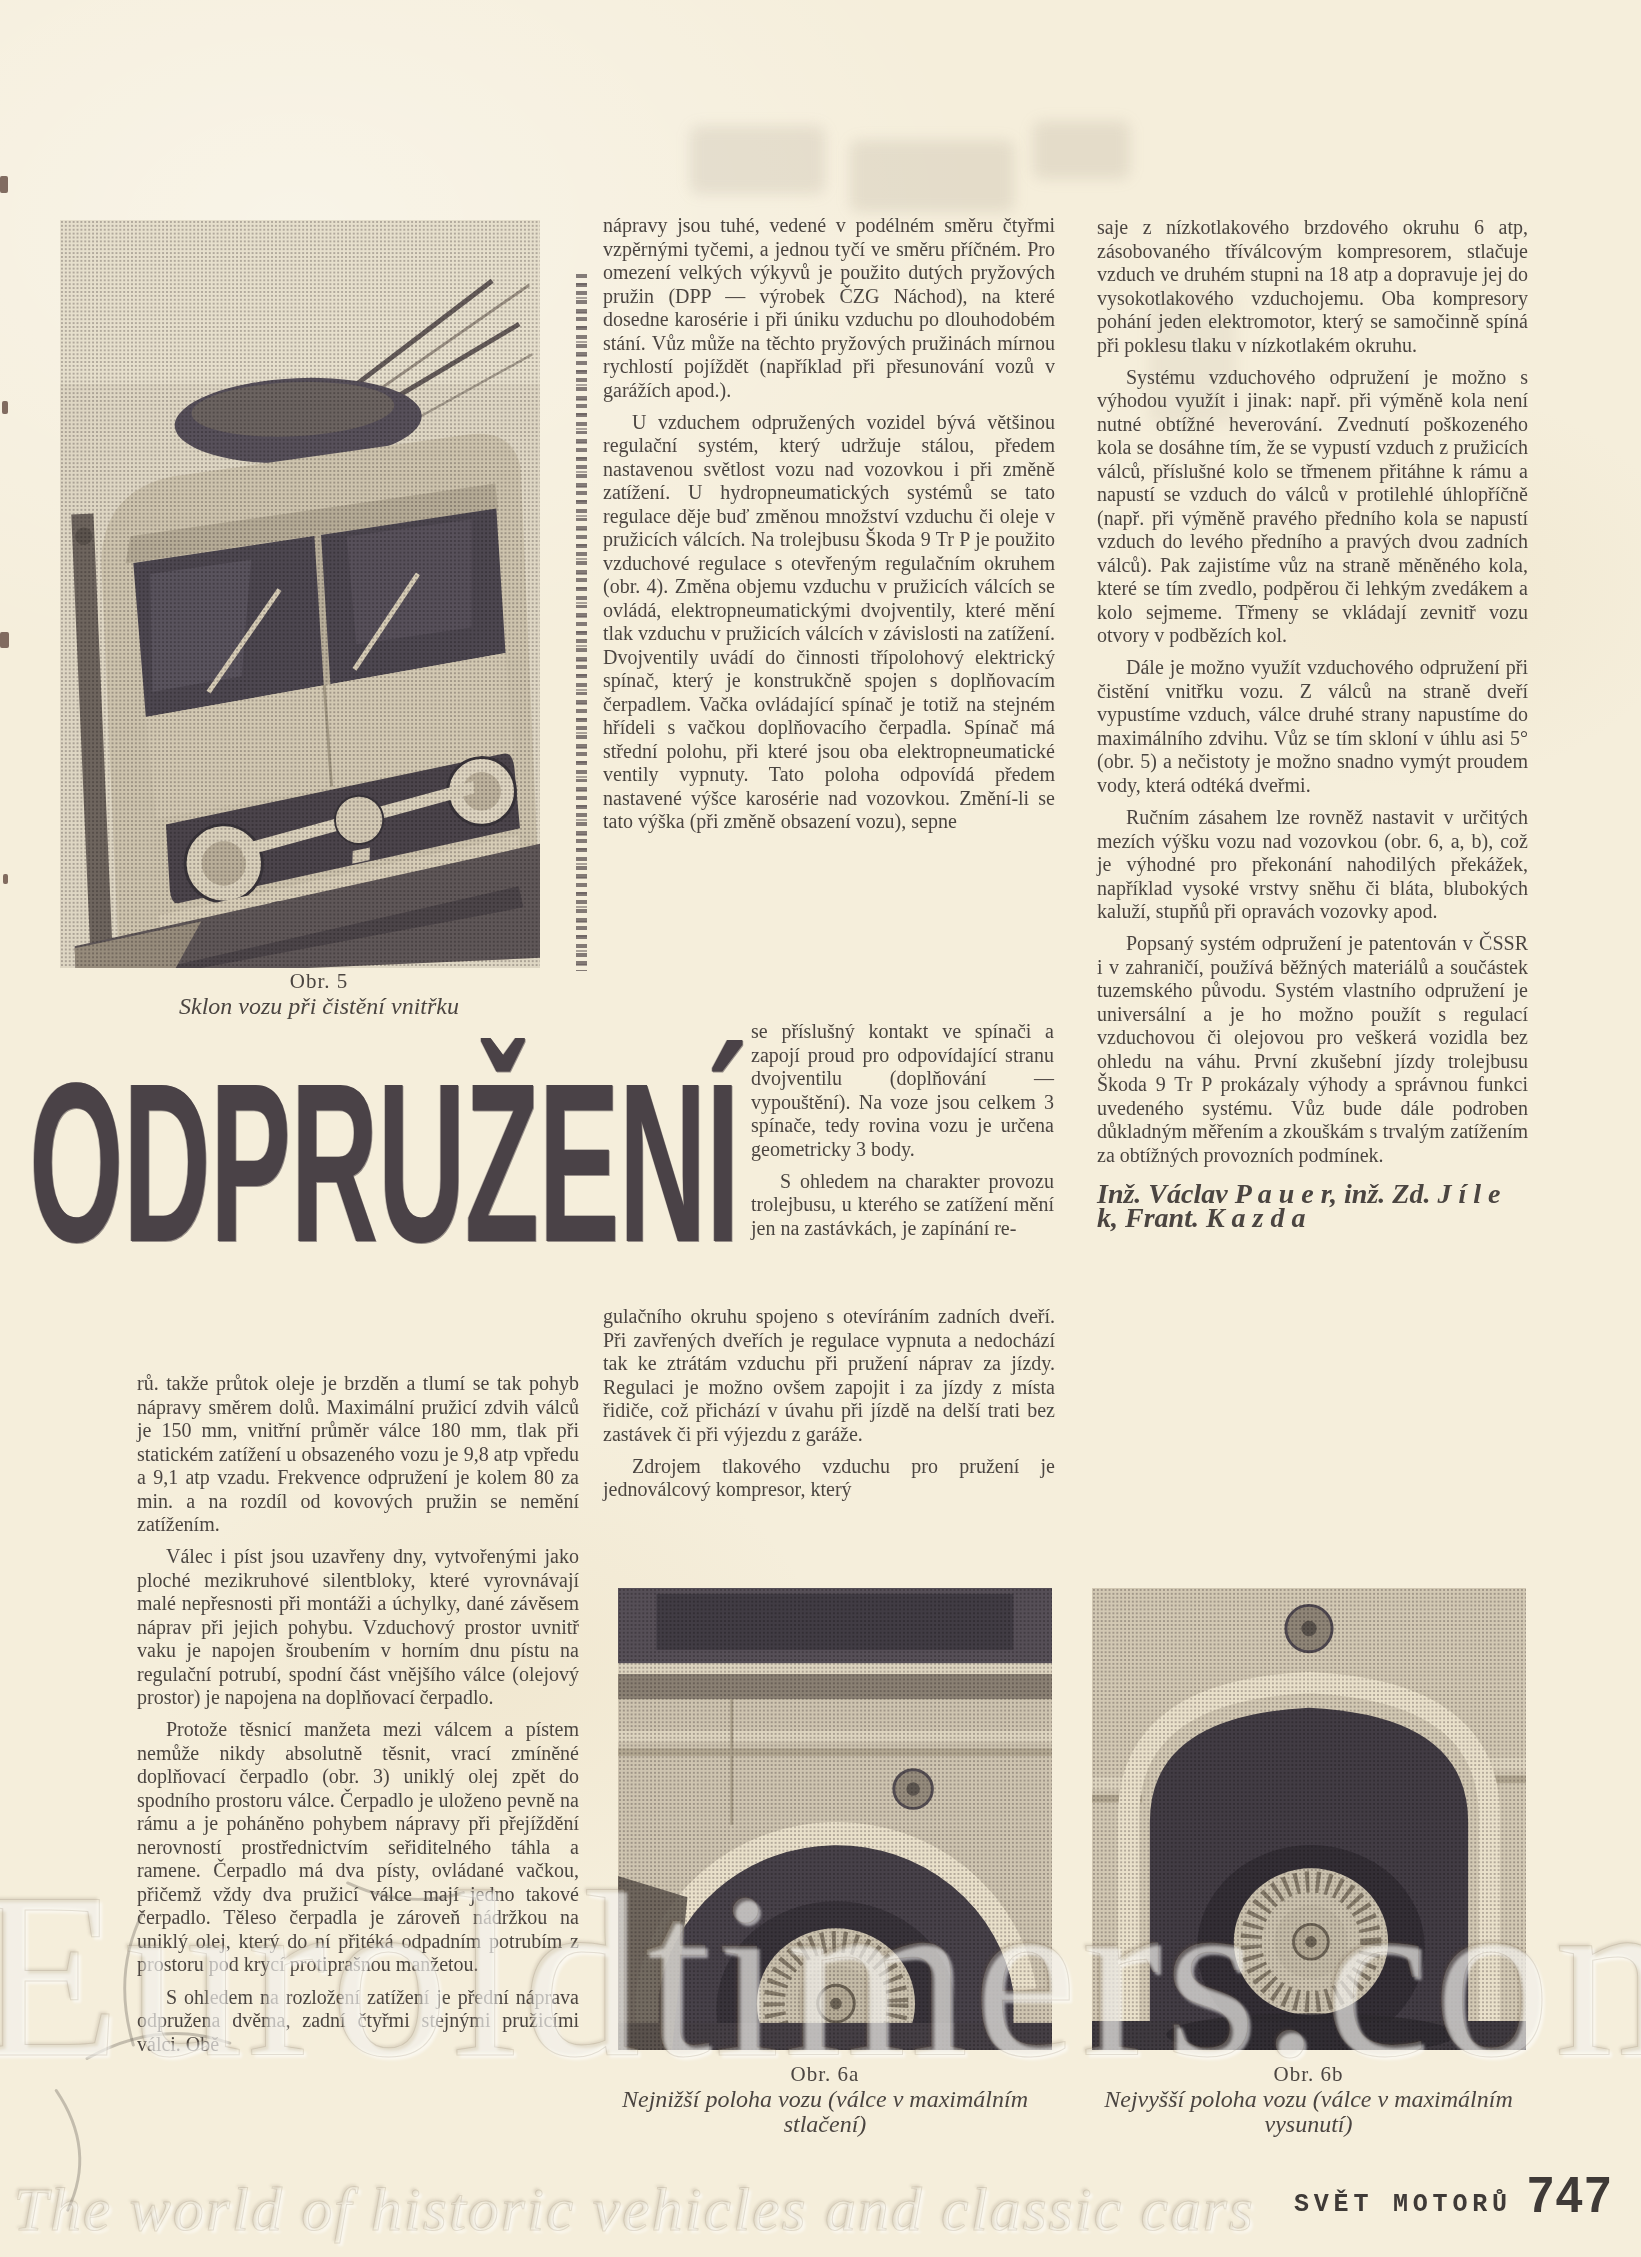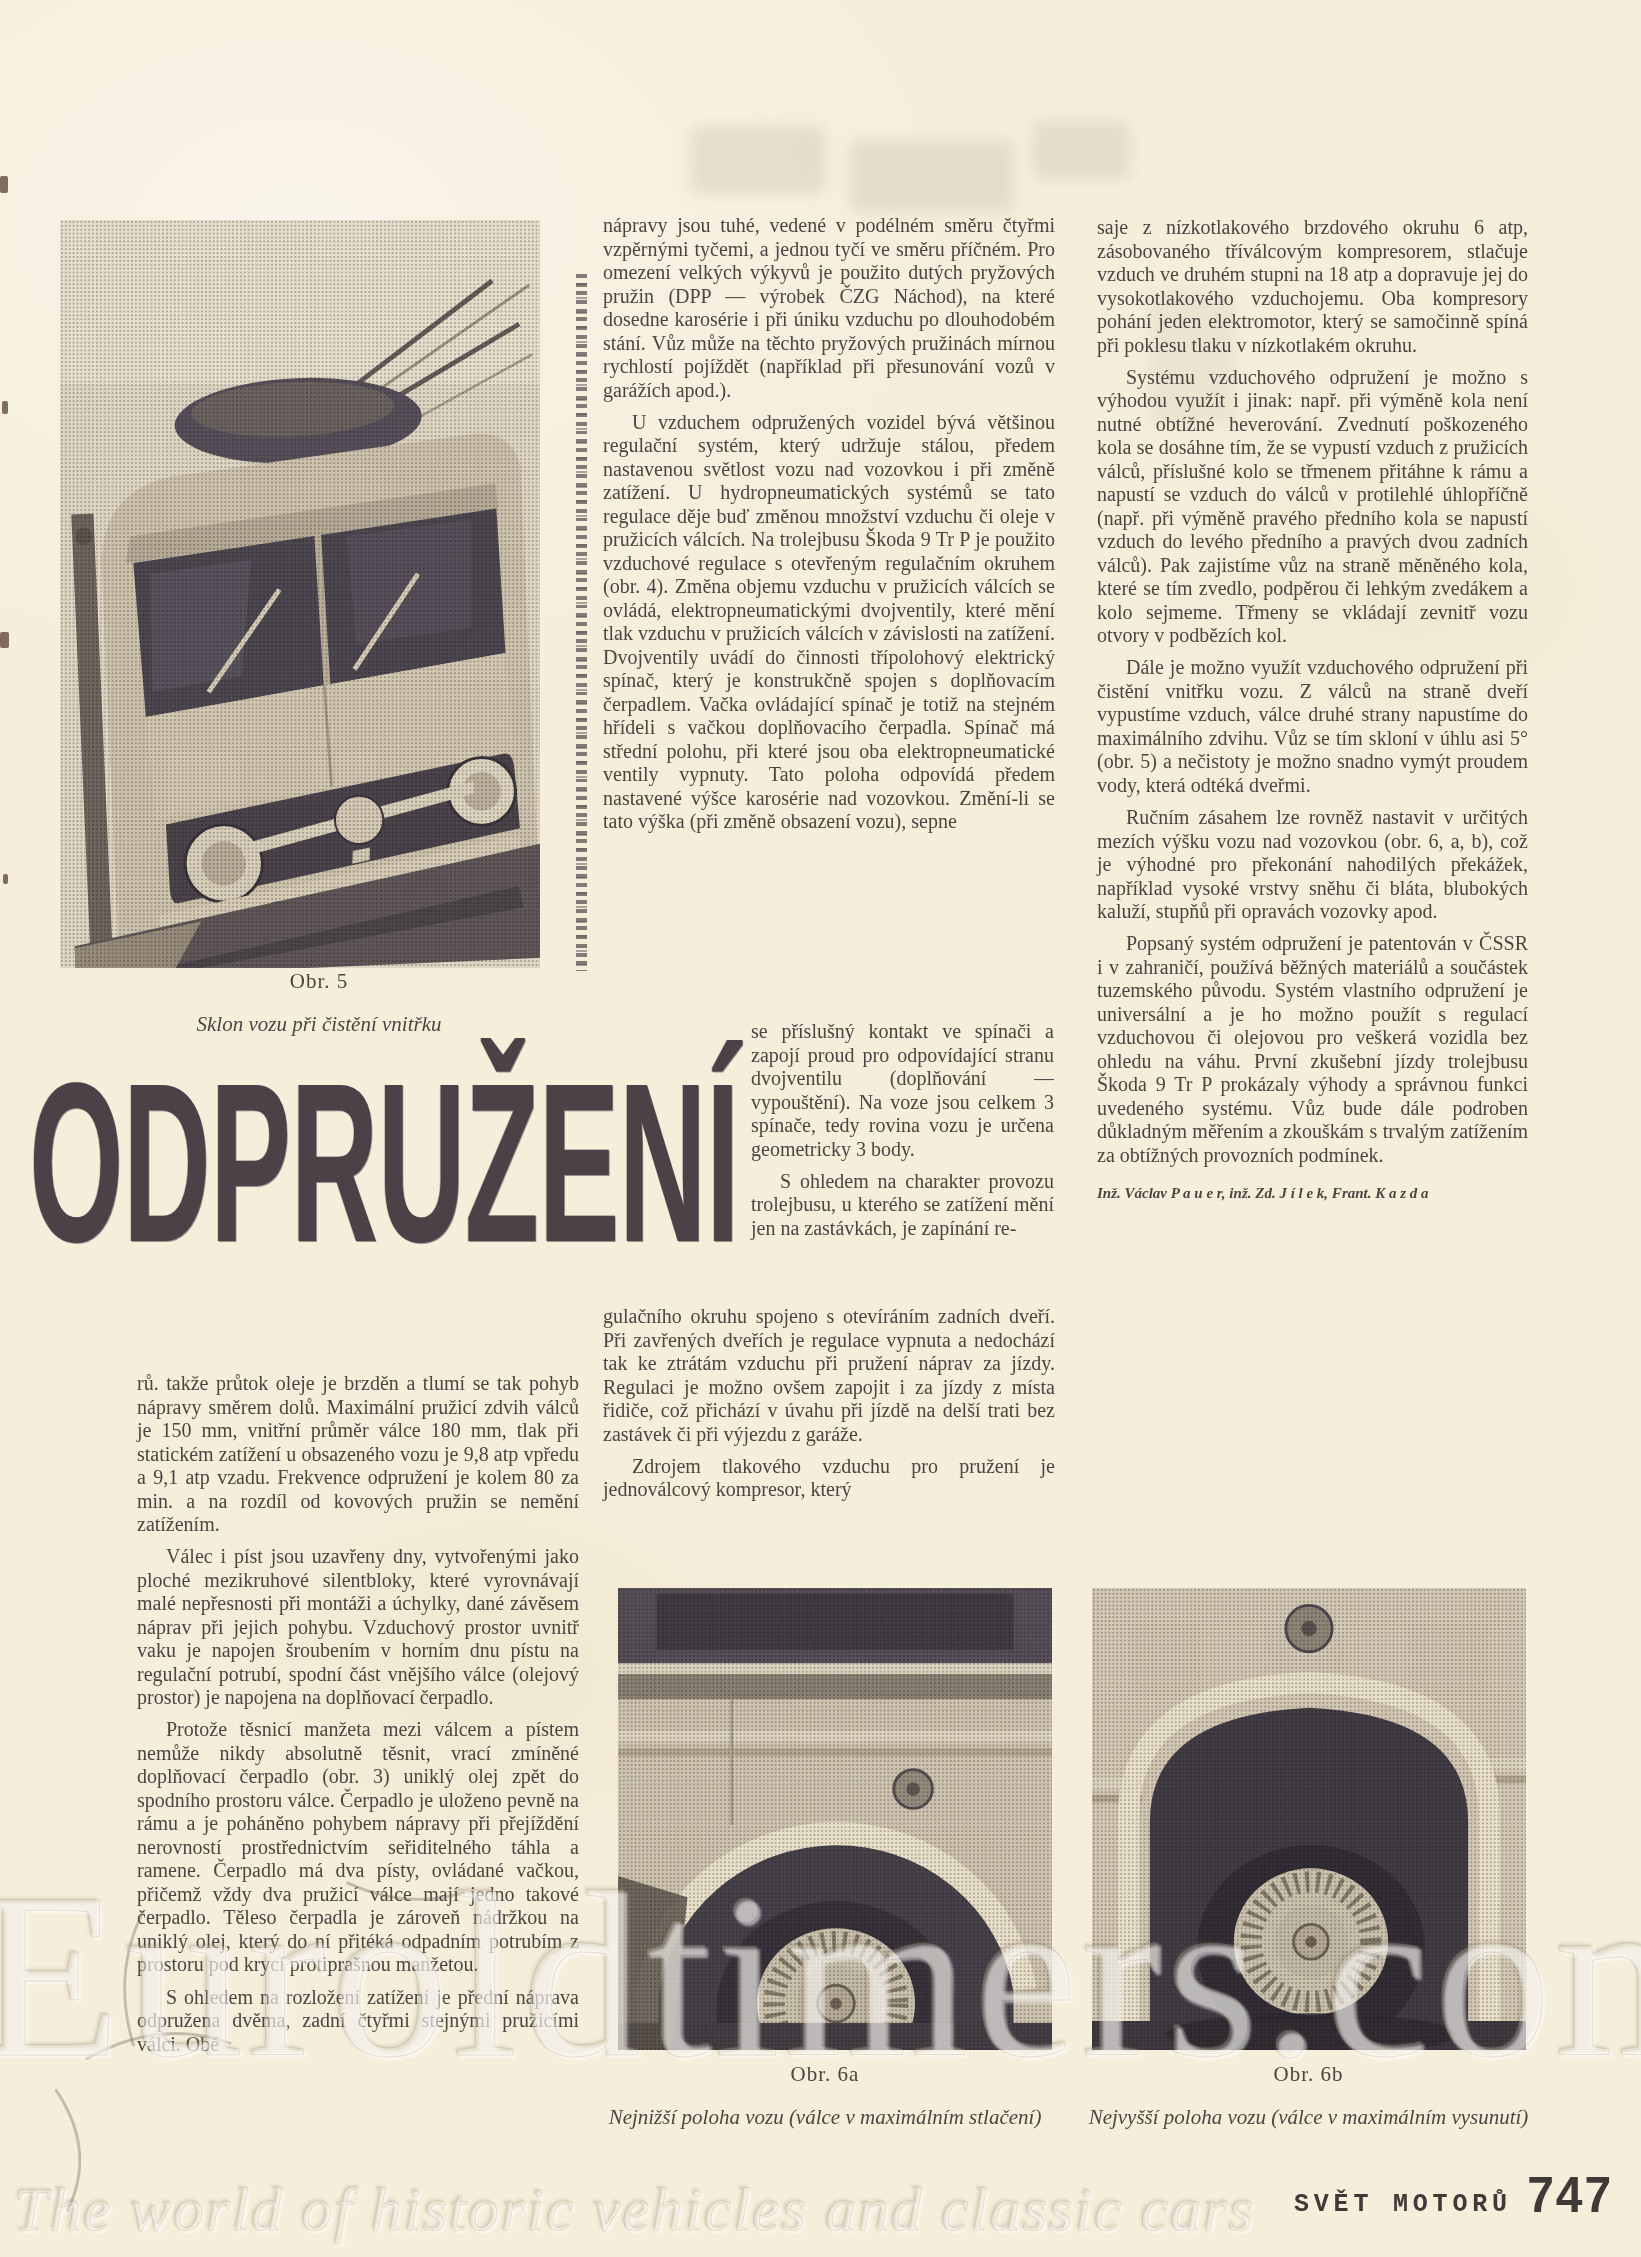--- a/index.html
+++ b/index.html
@@ -15,28 +15,28 @@
   .body-text{position:absolute;text-align:justify;font-size:20px;line-height:23.5px;color:#4b4541;}
   .body-text p{margin:0 0 8.7px 0;}
   .body-text p.ind{text-indent:29px;}
   .photo{position:absolute;overflow:hidden;background:#d8cfbc;}
   .photo svg{display:block;width:100%;height:100%;}
   .photo::after{content:"";position:absolute;inset:0;pointer-events:none;
     background-image:radial-gradient(rgba(60,50,56,0.30) 1px, rgba(60,50,56,0) 1.3px);
     background-size:3.9px 3.9px;mix-blend-mode:multiply;}
   .caption{position:absolute;text-align:center;color:#4b4541;}
   .caption .lbl{font-size:21px;letter-spacing:1px;}
-  .caption .txt{font-style:italic;font-size:21px;line-height:25px;margin-top:18px;}
+  .caption .txt{font-style:italic;font-size:24px;line-height:25px;margin-top:0;}
   #headline{position:absolute;left:29px;top:1049px;width:734px;height:217px;overflow:visible;}
   #headline span{display:inline-block;font-family:"Liberation Sans",sans-serif;font-weight:bold;
     font-size:169px;line-height:1;letter-spacing:-1px;color:#4a4247;
     transform:scale(0.72,1.34);transform-origin:0 0;white-space:nowrap;
     text-shadow:1px 1px 0 rgba(74,66,71,0.55), -1px 0 0 rgba(74,66,71,0.35);
     filter:blur(0.4px);}
-  #byline{margin-top:15px;font-style:italic;font-weight:bold;text-align:left;font-size:15px;}
+  #byline{margin-top:15px;font-style:italic;font-weight:bold;text-align:left;font-size:28px;}
   #footer{position:absolute;left:1294px;top:2167px;display:flex;align-items:baseline;gap:15.4px;color:#3f3a37;}
   #footer .t{font-weight:bold;font-size:25px;letter-spacing:4.8px;font-family:Liberation Mono, monospace;}
   #footer .n{font-family:"Liberation Sans",sans-serif;font-weight:bold;font-size:48px;letter-spacing:1.9px;transform:scaleY(1.05);}
   .wm{position:absolute;pointer-events:none;white-space:nowrap;font-family:"Liberation Serif",serif;
     color:rgba(255,253,245,0.20);
     -webkit-text-stroke:1px rgba(120,104,82,0.18);
     text-shadow:2.9px 2.9px 2.9px rgba(255,255,255,0.55), -1.9px -1.9px 2.9px rgba(105,90,68,0.16);}
   #wm-brand{left:-24px;top:1839px;font-size:237px;letter-spacing:3.9px;}
   #wm-tagline{left:13.5px;top:2174px;font-size:62px;letter-spacing:1.9px;font-style:italic;}
   .gutter-speckle{position:absolute;left:576px;top:274px;width:10.6px;height:697px;opacity:.8;

